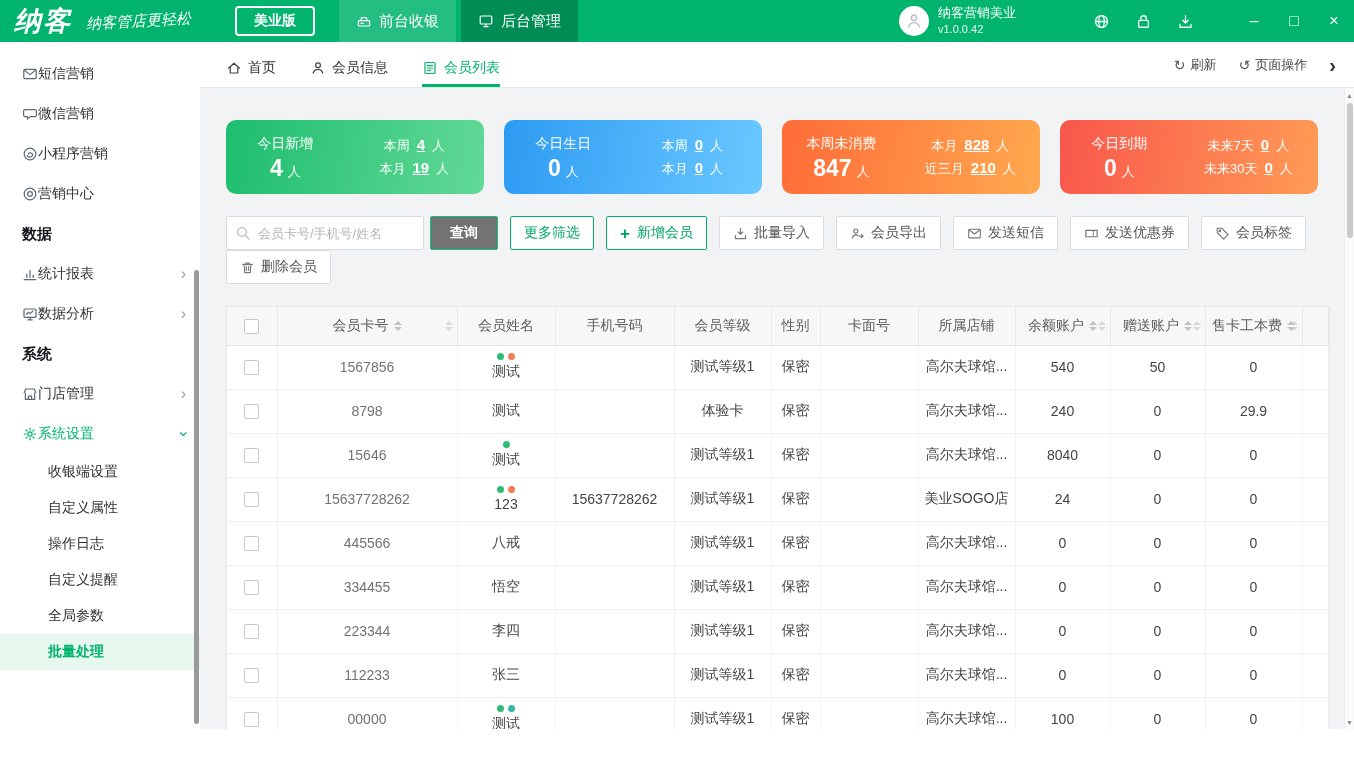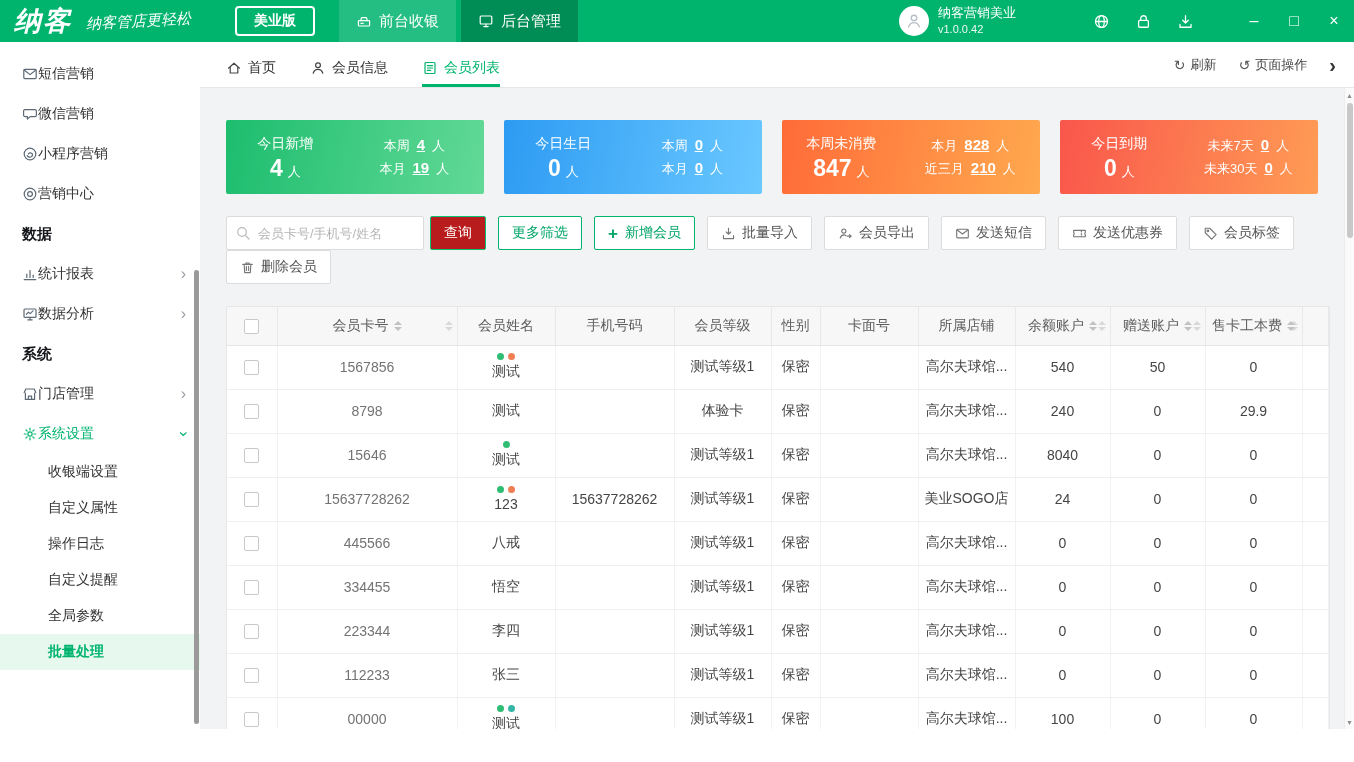--- a/index.html
+++ b/index.html
@@ -61,38 +61,38 @@
   .page-tab.active .icon { color:#00b46e; }
   .tabbar-actions { margin-left:auto; display:flex; align-items:center; gap:22px; font-size:13px; color:#444; }
   .tb-action { display:flex; align-items:center; gap:5px; cursor:pointer; }
   .glyph { font-size:14px; color:#555; }
   .chev-big { font-size:20px; font-weight:bold; color:#333; cursor:pointer; line-height:1; }
 
   .content { flex:1; padding:16px 24px 0 26px; overflow:hidden; }
 
   
   .cards { display:flex; gap:20px; margin-top:16px; }
-  .card { width:258px; height:74px; border-radius:2px; color:#fff; display:flex; overflow:hidden; }
+  .card { width:258px; height:74px; border-radius:10px; color:#fff; display:flex; overflow:hidden; }
   .card-left { width:46%; display:flex; flex-direction:column; align-items:center; justify-content:center; gap:4px; }
   .card-title { font-size:14px; }
   .card-num { font-size:23px; font-weight:bold; line-height:1; }
   .card-num .unit { font-size:13px; font-weight:normal; margin-left:5px; }
   .card-right { flex:1; display:flex; flex-direction:column; justify-content:center; gap:4px; }
   .card-line { font-size:13px; display:flex; align-items:baseline; gap:7px; justify-content:center; }
   .card-line b { font-size:15px; text-decoration:underline; cursor:pointer; }
 
   
   .toolbar { display:flex; align-items:center; gap:12px; margin-top:22px; }
   .searchbox { position:relative; width:198px; height:34px; background:#fff; border:1px solid #dcdcdc; border-radius:2px; }
   .searchbox .icon { position:absolute; left:8px; top:8px; color:#b9b9b9; }
   .searchbox input { width:100%; height:100%; border:0; outline:none; background:transparent; padding:0 8px 0 31px; font-size:13px; color:#333; font-family:inherit; }
   .searchbox input::placeholder { color:#b5b5b5; }
   .btn { height:34px; display:inline-flex; align-items:center; gap:6px; padding:0 13px; font-size:14px; border-radius:2px; background:#fff; border:1px solid #dcdcdc; color:#555; }
   .btn .icon { color:#777; width:15px; height:15px; }
-  .btn.primary { background:#b91c1c; border-color:#0cc178; color:#fff; padding:0 13px; margin-left:-6px; }
+  .btn.primary { background:#737373; border-color:#0cc178; color:#fff; padding:0 19px; margin-left:-6px;font-weight:bold; }
   .btn.outline { border-color:#00b46e; color:#00a468; }
   .plus { font-weight:bold; font-size:17px; line-height:1; margin-right:1px; }
   .graybtns { display:flex; gap:12px; }
   .toolbar2 { margin-top:0; }
 
   
   .tablewrap { margin-top:22px; background:#fff; border:1px solid #e7e7e7; border-bottom:0; }
   table { width:100%; border-collapse:collapse; table-layout:fixed; }
   th { position:relative; background:#f7f7f7; height:38px; font-weight:normal; font-size:14px; color:#5d5d5d; border-right:1px solid #e9e9e9; border-bottom:1px solid #e5e5e5; text-align:center; }
   td { height:44px; background:#fff; text-align:center; font-size:14px; color:#454545; border-right:1px solid #f2f2f2; border-bottom:1px solid #efefef; padding:4px 2px; overflow:hidden; white-space:nowrap; }

